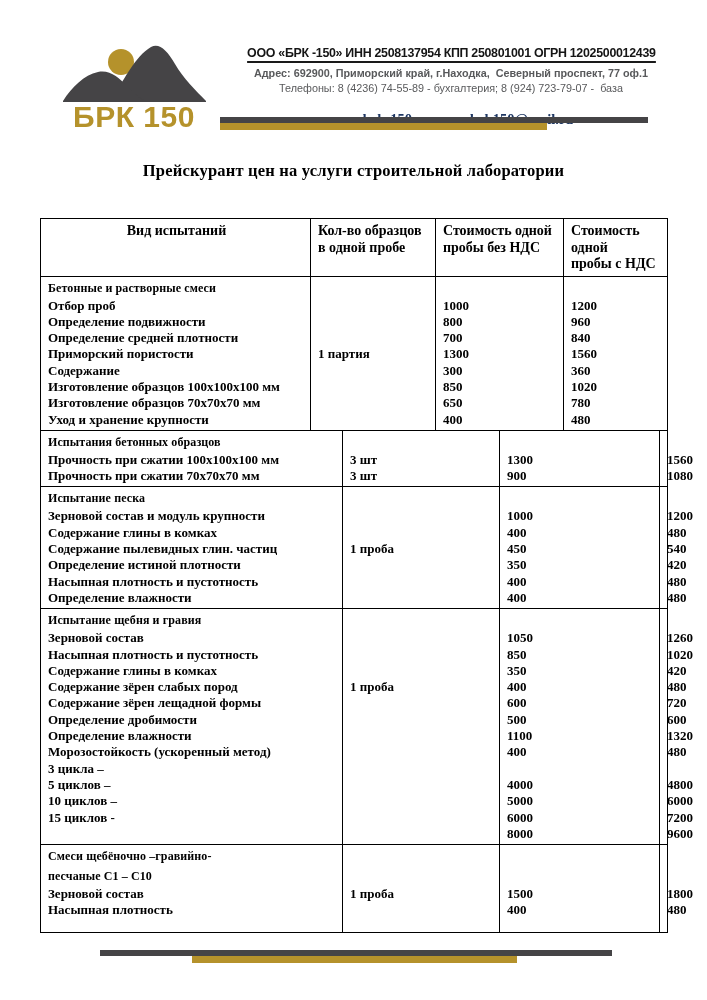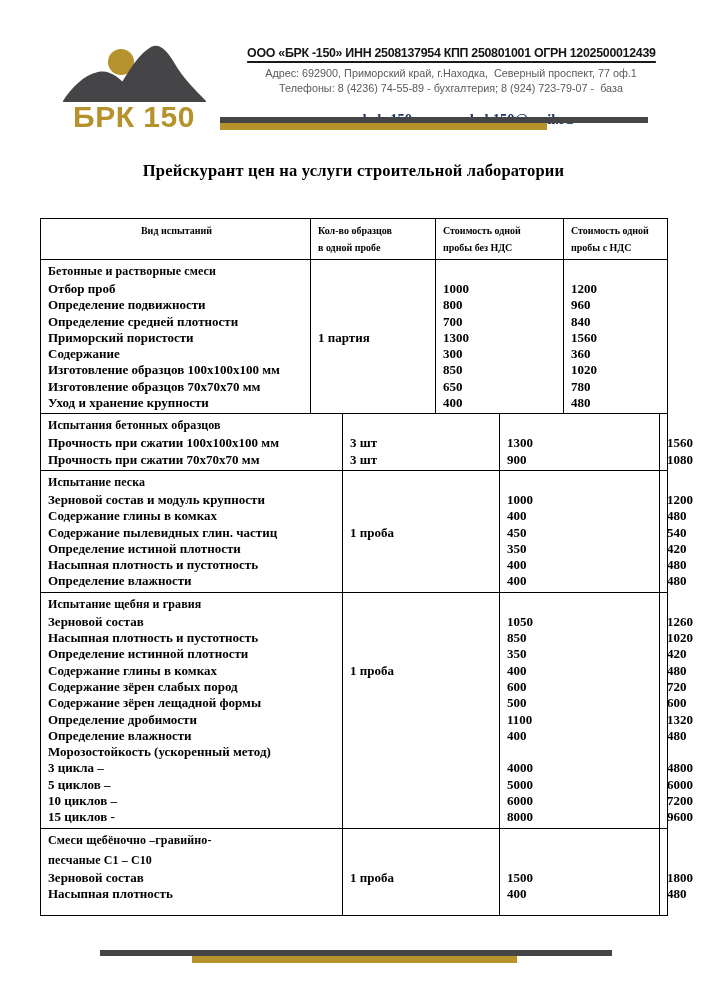--- a/index.html
+++ b/index.html
@@ -23,21 +23,21 @@
   .header-info{
     position:absolute;left:226px;top:43px;width:450px;text-align:center;
     font-family:"Liberation Sans",sans-serif;
   }
   .company-line{
     display:inline-block;font-weight:700;font-size:12.6px;letter-spacing:-0.3px;
     color:#151515;border-bottom:2px solid #1a1a1a;padding-bottom:1px;white-space:nowrap;
     transform:scaleX(0.985);transform-origin:center;
   }
   .addr,.phones{font-size:10.8px;color:var(--tgray);line-height:14.5px;white-space:pre-wrap;}
-  .addr{margin-top:3px;}
+  .addr{margin-top:3px;font-weight:bold;}
   .links{
     margin-top:16px;font-family:"Liberation Serif",serif;font-weight:700;font-size:14.5px;
     color:var(--navy);white-space:nowrap;
   }
   .links .site{text-decoration:underline;margin-right:40px;color:var(--navy);}
   .links .mail{text-decoration:none;color:var(--navy);}
   .bar{position:absolute;}
   .bar-gray-top{left:220px;top:117px;width:428px;height:6px;background:var(--dark);}
   .bar-gold-top{left:220px;top:123px;width:327px;height:7px;background:var(--gold);}
   .bar-gray-bottom{left:100px;top:950px;width:512px;height:6px;background:var(--dark);}
@@ -49,21 +49,21 @@
   }
   
   .price-table{
     position:absolute;left:40px;top:218px;width:628px;
     border:1.5px solid #000;font-weight:700;box-sizing:border-box;
   }
   .t-row{display:grid;grid-template-columns:269px 125px 128px 103px;}
   .t-cell{border-left:1px solid #000;box-sizing:border-box;padding:1px 5px 2px 7px;min-width:0;}
   .t-cell.c0{border-left:none;}
   .t-head{border-bottom:1px solid #000;}
-  .t-head .t-cell{font-size:10px;line-height:16.5px;padding-top:4px;padding-bottom:3px;white-space:pre-line;}
+  .t-head .t-cell{font-size:14px;line-height:16.5px;padding-top:4px;padding-bottom:3px;white-space:pre-line;}
   .t-head .h0{text-align:center;}
   .t-sec + .t-sec{border-top:1px solid #000;gap:32px;}
   .sec-title{font-size:12px;line-height:20px;white-space:pre-line;letter-spacing:0.1px;}
   .item{font-size:13px;line-height:16.3px;min-height:16.3px;white-space:nowrap;}
   .spacer{width:1px;}
   .t-sec:last-child .t-cell{padding-bottom:13px;}
 </style>
 </head>
 <body>
 
@@ -207,21 +207,20 @@
             <div class="item">420</div>
             <div class="item">480</div>
             <div class="item">480</div>
           </div>
         </div>
         <div class="t-row t-sec">
           <div class="t-cell c0">
             <div class="sec-title">Испытание щебня и гравия</div>
             <div class="item">Зерновой состав</div>
             <div class="item">Насыпная плотность и пустотность</div>
-            <div class="item">Определение истинной плотности</div>
             <div class="item">Содержание глины в комках</div>
             <div class="item">Содержание зёрен слабых пород</div>
             <div class="item">Содержание зёрен лещадной формы</div>
             <div class="item">Определение дробимости</div>
             <div class="item">Определение влажности</div>
             <div class="item">Морозостойкость (ускоренный метод)</div>
             <div class="item">3 цикла –</div>
             <div class="item">5 циклов –</div>
             <div class="item">10 циклов –</div>
             <div class="item">15 циклов -</div>

